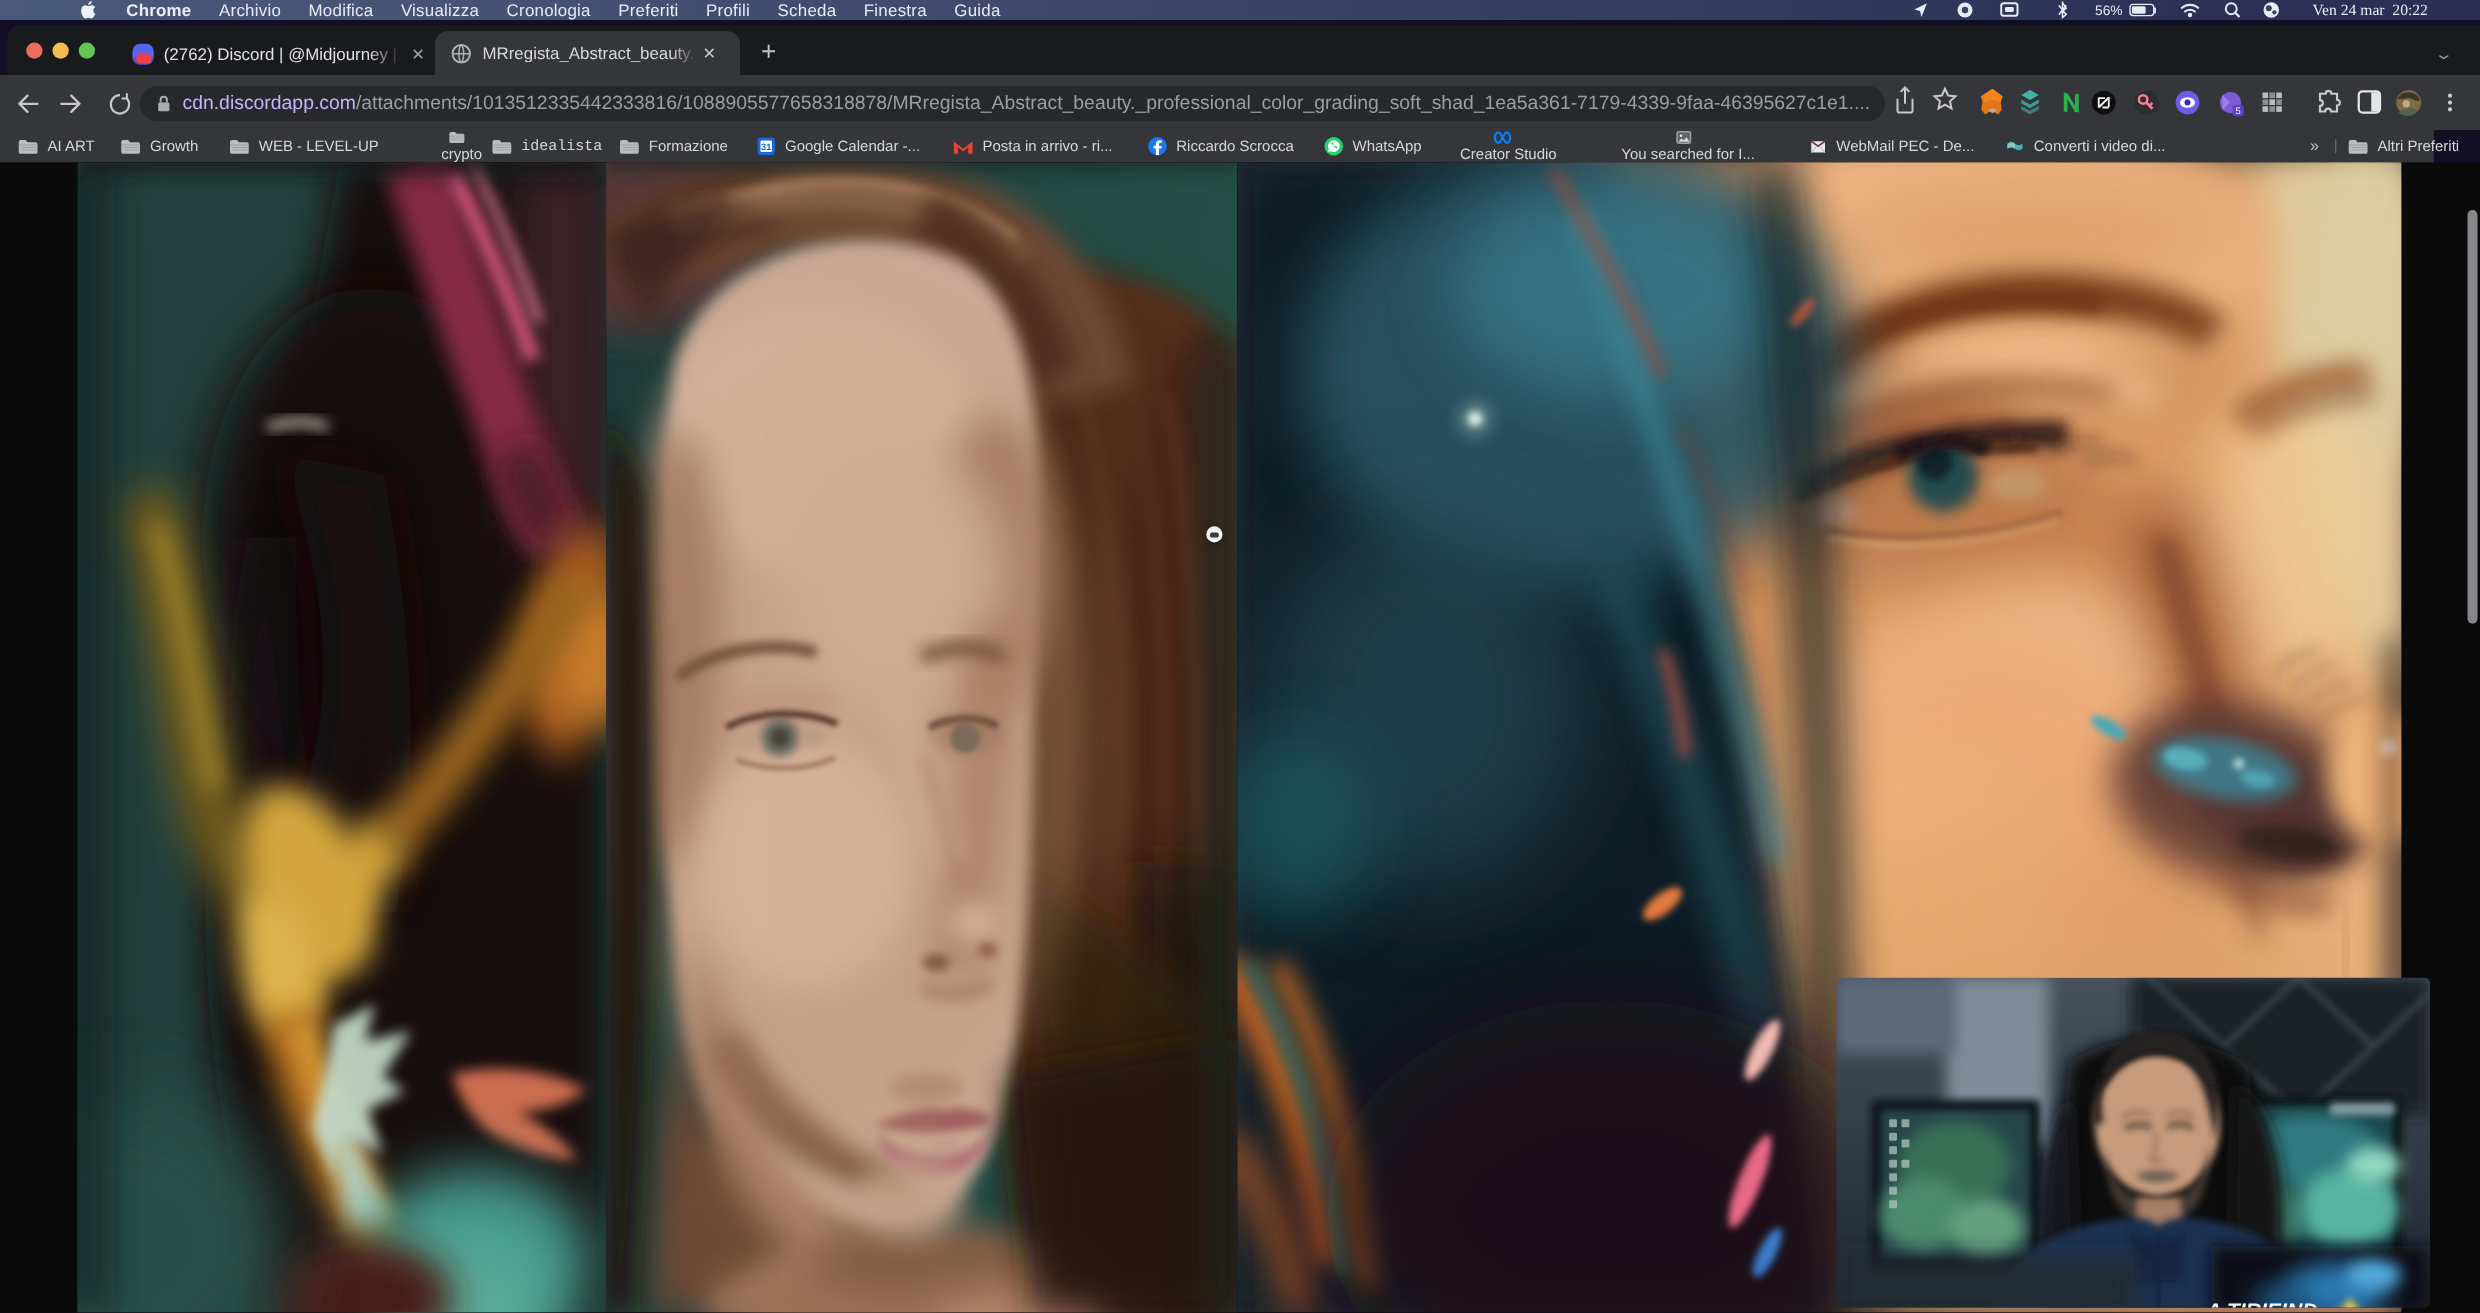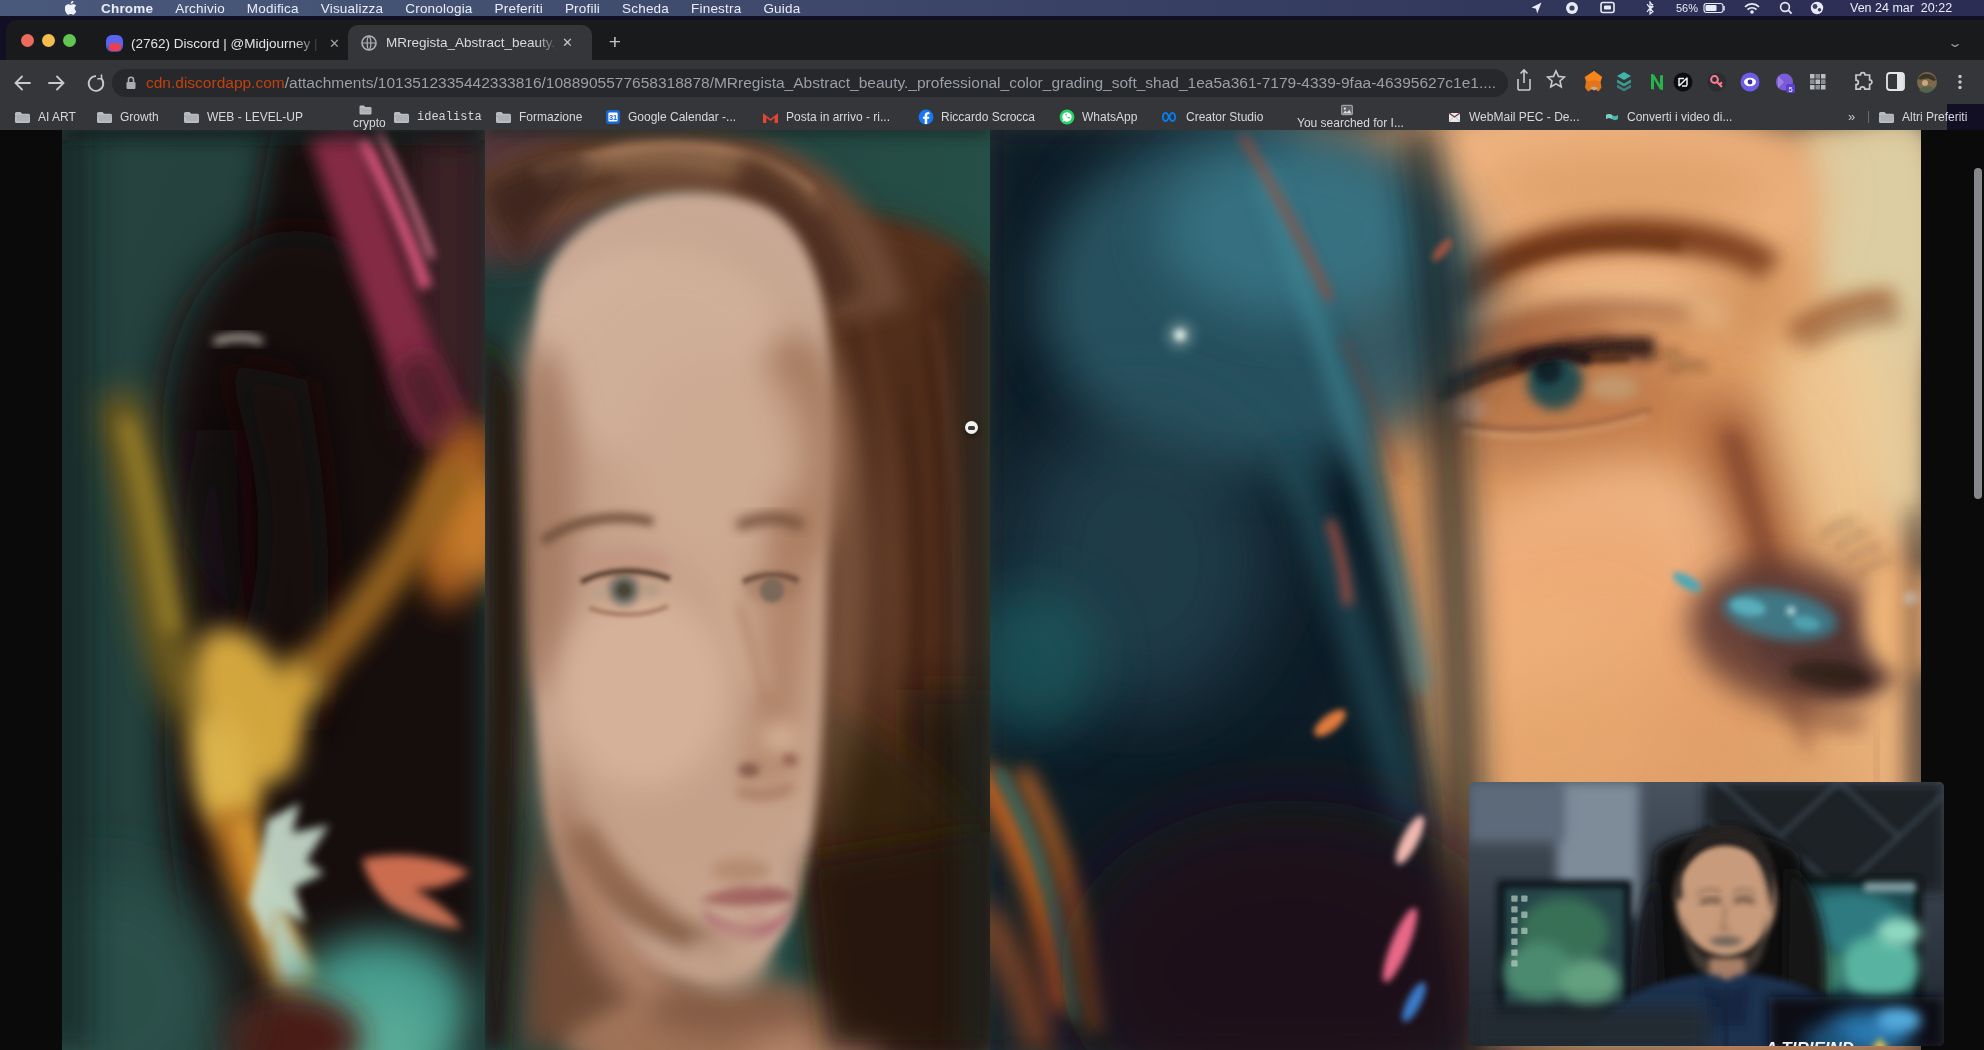--- a/index.html
+++ b/index.html
@@ -31,21 +31,21 @@
     <span class="mi" style="font-weight:bold;">Chrome</span>
     <span class="mi">Archivio</span>
     <span class="mi">Modifica</span>
     <span class="mi">Visualizza</span>
     <span class="mi">Cronologia</span>
     <span class="mi">Preferiti</span>
     <span class="mi">Profili</span>
     <span class="mi">Scheda</span>
     <span class="mi">Finestra</span>
     <span class="mi">Guida</span>
-    <span style="position:absolute;left:1850px;top:1px;font-size:12.5px;">Ven 24 mar&nbsp; 20:22</span>
+    <span style="position:absolute;left:1850px;top:1px;font-size:12.5px;font-family:Liberation Serif, serif;">Ven 24 mar&nbsp; 20:22</span>
     <svg style="position:absolute;left:1530px;top:1px;" width="310" height="14" viewBox="0 0 310 14">
       <g fill="#e7ebf4">
         <path d="M11.5 1.5 L1.5 6.5 L6 7.8 L7.2 12.5 Z"></path>
         <circle cx="42" cy="7" r="6" fill="#e7ebf4"></circle>
         <circle cx="42" cy="7" r="2.6" fill="#3a3f63"></circle>
         <rect x="71" y="1.5" width="13" height="10" rx="2" fill="none" stroke="#e7ebf4" stroke-width="1.6"></rect>
         <rect x="74" y="4.5" width="7" height="4" rx="1" fill="#e7ebf4"></rect>
         <path d="M117 3.2l6 7.6m0-7.6l-6 7.6M120 1v12l3-2.6-3-2.4 3-2.4z" stroke="#e7ebf4" stroke-width="1.2" fill="none"></path>
         <text x="146" y="11" font-size="11" fill="#e7ebf4" font-family="Liberation Sans">56%</text>
         <rect x="174" y="2.5" width="19" height="9" rx="2.5" fill="none" stroke="#e7ebf4" stroke-width="1.1"></rect>
@@ -98,21 +98,21 @@
       <path d="M86 6.2a7.3 7.3 0 1 0 5.2 2.2"></path>
       <path d="M91.5 4.5v4.2h-4.2" stroke-width="1.6" fill="none"></path>
     </g>
   </svg>
   <div class="abs" style="left:112px;top:69px;width:1396px;height:28px;border-radius:14px;background:#26282c;"></div>
   <svg class="abs" style="left:124px;top:75px;" width="14" height="16" viewBox="0 0 14 16">
     <rect x="2.5" y="7" width="9" height="7" rx="1.2" fill="#a9acb1"></rect>
     <path d="M4.5 7V4.8a2.5 2.5 0 0 1 5 0V7" stroke="#a9acb1" stroke-width="1.6" fill="none"></path>
   </svg>
   <div class="abs" style="left:146px;top:74px;font-size:15.5px;color:#9b9fa5;white-space:nowrap;">
-    <span style="color:#c2410c;">cdn.discordapp.com</span>/attachments/1013512335442333816/1088905577658318878/MRregista_Abstract_beauty._professional_color_grading_soft_shad_1ea5a361-7179-4339-9faa-46395627c1e1....
+    <span style="color:#c4b5fd;">cdn.discordapp.com</span>/attachments/1013512335442333816/1088905577658318878/MRregista_Abstract_beauty._professional_color_grading_soft_shad_1ea5a361-7179-4339-9faa-46395627c1e1....
   </div>
 
   <svg class="abs" style="left:1514px;top:62px;" width="470" height="40" viewBox="0 0 470 40">
 
     <g stroke="#c8cacd" stroke-width="1.6" fill="none">
       <path d="M10 12.5m-6 4.5v9.5a1.5 1.5 0 0 0 1.5 1.5h9a1.5 1.5 0 0 0 1.5-1.5V17"></path>
       <path d="M10 21V8.5M6.5 11.5L10 8l3.5 3.5"></path>
     </g>
 
     <path d="M42 9l2.5 5.4 5.9.6-4.4 4 1.2 5.8-5.2-3-5.2 3 1.2-5.8-4.4-4 5.9-.6z" fill="none" stroke="#c8cacd" stroke-width="1.6"></path>
@@ -243,21 +243,21 @@
       <span class="bl">Riccardo Scrocca</span>
     </span>
     <span class="bk" style="left:1059px;">
       <svg width="16" height="16" viewBox="0 0 16 16">
         <circle cx="8" cy="8" r="7.4" fill="#25d366"></circle>
         <path d="M8 3.2a4.7 4.7 0 0 0-4 7.2L3.4 12.6l2.3-.6A4.7 4.7 0 1 0 8 3.2z" fill="#fff"></path>
         <path d="M6.3 5.7c.8 1.9 2 3.1 4 4l.6-1c.1-.25 0-.4-.2-.5l-1-.5c-.4-.1-.8.8-.8.8s-1.3-.7-1.8-1.9c0 0 .9-.4.7-.8l-.4-1c-.1-.25-.3-.35-.5-.25z" fill="#25d366"></path>
       </svg>
       <span class="bl">WhatsApp</span>
     </span>
-    <span class="bk" style="left:1161px;">
+    <span class="bk" style="left:1161px;flex-direction:column;">
       <svg width="18" height="12" viewBox="0 0 18 12">
         <path d="M4.6 1C2.6 1 1 3.2 1 6s1.5 5 3.5 5c1.3 0 2.4-1.1 3.5-3.2C9.2 10 10.2 11 11.5 11c2 0 3.5-2.2 3.5-5s-1.6-5-3.5-5C10.2 1 9.1 2 8 4.2 6.9 2.1 5.9 1 4.6 1zm0 1.8c.8 0 1.6 1.4 2.4 3.2-.8 1.8-1.6 3.2-2.4 3.2-1 0-1.8-1.4-1.8-3.2s.8-3.2 1.8-3.2zm6.9 0c1 0 1.8 1.4 1.8 3.2s-.8 3.2-1.8 3.2c-.8 0-1.6-1.4-2.4-3.2.8-1.8 1.6-3.2 2.4-3.2z" fill="#0082fb"></path>
       </svg>
       <span class="bl">Creator Studio</span>
     </span>
     <span class="bk" style="left:1290px;flex-direction:column;">
       <svg width="16" height="14" viewBox="0 0 16 14">
         <rect x="1" y="1" width="14" height="12" rx="2" fill="#9aa0a6"></rect>
         <rect x="2.4" y="2.4" width="11.2" height="9.2" rx="1" fill="#5f6368"></rect>
         <circle cx="5.4" cy="5.4" r="1.2" fill="#e8eaed"></circle>

